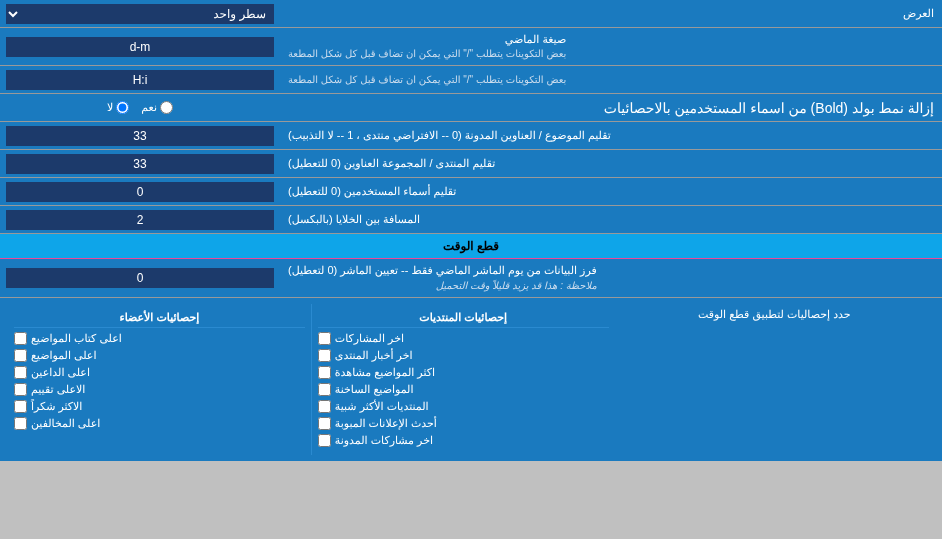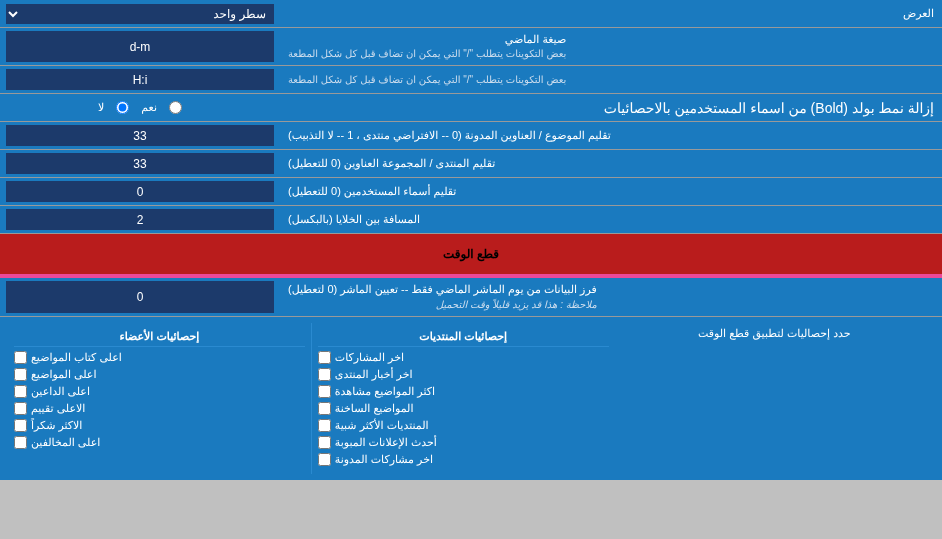--- a/index.html
+++ b/index.html
@@ -28,41 +28,42 @@
       align-items: center;
       justify-content: flex-end;
       text-align: right;
       font-size: 11px;
       line-height: 1.4;
     }
     .row-input {
       width: 280px;
       background: #1a7abf;
       display: flex;
+      align-items: center;
       justify-content: center;
       padding: 3px 6px;
     }
     .row-input input[type="text"], .row-input input[type="number"] {
       background: #1c3a6b;
       color: #fff;
       border: none;
       padding: 3px 6px;
       width: 100%;
       font-size: 12px;
       text-align: center;
       direction: ltr;
     }
     .section-header {
-      background: #b91c1c;
+      background: #0ea5e9;
       color: #000;
       text-align: center;
-      padding: 13px 8px;
+      padding: 5px 8px;
       font-weight: bold;
       font-size: 12px;
-      border-bottom: 4px solid #ec4899;
+      border-bottom: 1px solid #ec4899;
       width: 100%;
     }
     
     .top-row {
       background: #1a7abf;
       display: flex;
       align-items: center;
       border-bottom: 1px solid #999;
       min-height: 28px;
     }
@@ -110,21 +111,21 @@
       align-items: center;
       justify-content: center;
       gap: 12px;
       padding: 3px 6px;
     }
     .radio-row label {
       color: #fff;
       font-size: 11px;
       display: flex;
       align-items: center;
-      gap: 12px;
+      gap: 3px;
       cursor: pointer;
     }
     
     .bottom-section {
       background: #1a7abf;
       padding: 6px 8px;
     }
     .checkbox-col {
       flex: 1;
       padding: 4px 6px;

